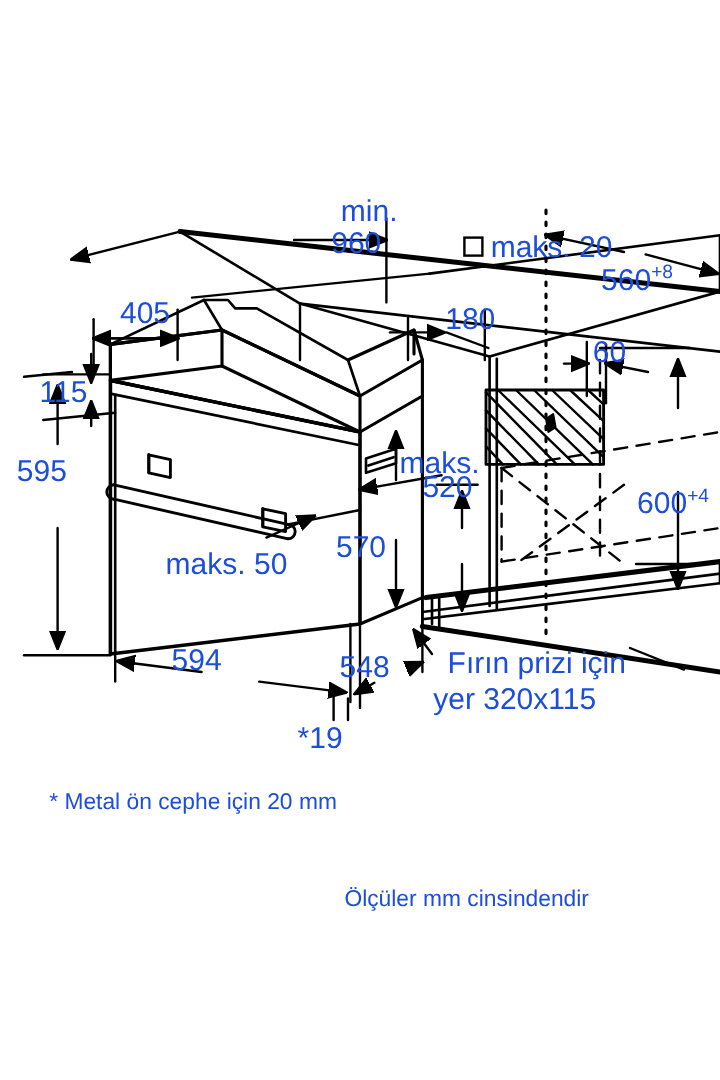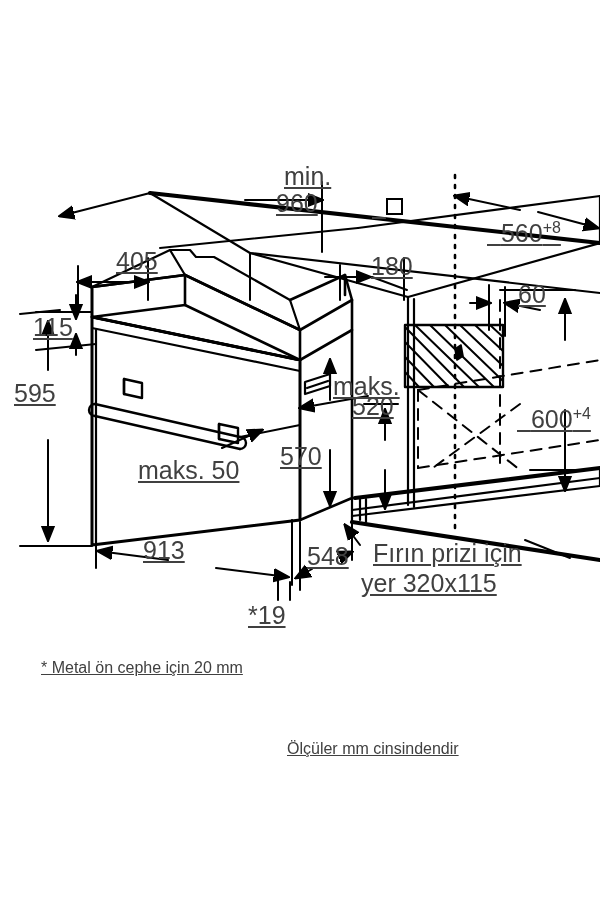--- a/index.html
+++ b/index.html
@@ -1,21 +1,21 @@
 <!DOCTYPE html>
 <html><head>
 <meta charset="utf-8">
 <style>
   html,body{margin:0;padding:0;background:#ffffff;}
   body{width:600px;height:900px;position:relative;overflow:hidden;
        font-family:"Liberation Sans","DejaVu Sans",sans-serif;color:#000;}
   #drawing{position:absolute;left:0;top:0;width:600px;height:900px;}
-  .lbl{position:absolute;white-space:pre;line-height:1.08;color:#404040;text-decoration:underline;}
+  .lbl{position:absolute;white-space:pre;line-height:1.08;color:#1d4ed8;}
   .dim{font-size:25px;}
-  .note{font-size:16px;}
+  .note{font-size:19px;}
   .sup{font-size:16px;vertical-align:super;}
   .sq{display:inline-block;width:13px;height:13px;border:2.4px solid #000;
       vertical-align:middle;margin-right:6px;position:relative;top:-2px;}
 </style>
 </head>
 <body>
 
 <svg id="drawing" viewBox="0 0 600 900">
   <g fill="none" stroke="#000" stroke-linecap="round" stroke-linejoin="round">
 
@@ -199,45 +199,45 @@
       <path d="M360,545 L345,525" marker-end="url(#ar)"></path>
       <path d="M525,540 L570,558"></path>
     </g>
   </g>
 </svg>
 
 <div class="lbl dim" style="left:284px;top:163px;">min.</div>
 <div class="lbl dim" style="left:276px;top:190px;">960</div>
 
 <div class="lbl dim" style="left:372px;top:166px;">
-  <span class="sq"></span>
+  <span class="sq"></span><span>maks. 20</span>
 </div>
 
 <div class="lbl dim" style="left:487px;top:192px;">
   <span>560</span><span class="sup">+8</span>
 </div>
 
 <div class="lbl dim" style="left:371px;top:253px;">180</div>
-<div class="lbl dim" style="left:494px;top:281px;margin-left:24px;">60</div>
+<div class="lbl dim" style="left:494px;top:281px;">60</div>
 
 <div class="lbl dim" style="left:517px;top:378px;">
   <span>600</span><span class="sup">+4</span>
 </div>
 
-<div class="lbl dim" style="left:100px;top:248px;margin-left:16px;">405</div>
+<div class="lbl dim" style="left:100px;top:248px;">405</div>
 <div class="lbl dim" style="left:33px;top:314px;">115</div>
 <div class="lbl dim" style="left:14px;top:380px;">595</div>
 
 <div class="lbl dim" style="left:333px;top:373px;">maks.</div>
 <div class="lbl dim" style="left:352px;top:393px;">520</div>
 
 <div class="lbl dim" style="left:280px;top:443px;">570</div>
 <div class="lbl dim" style="left:138px;top:457px;">maks. 50</div>
 
-<div class="lbl dim" style="left:143px;top:537px;">913</div>
-<div class="lbl dim" style="left:283px;top:543px;margin-left:24px;">548</div>
+<div class="lbl dim" style="left:143px;top:537px;">594</div>
+<div class="lbl dim" style="left:283px;top:543px;">548</div>
 <div class="lbl dim" style="left:248px;top:602px;">*19</div>
 
 <div class="lbl dim" style="left:361px;top:540px;margin-left:12px;">Fırın prizi için</div>
 <div class="lbl dim" style="left:361px;top:570px;">yer 320x115</div>
 
 <div class="lbl note" style="left:41px;top:659px;">* Metal ön cephe için 20 mm</div>
 <div class="lbl note" style="left:287px;top:740px;text-align:center;">Ölçüler mm cinsindendir</div>
 
 </body></html>

